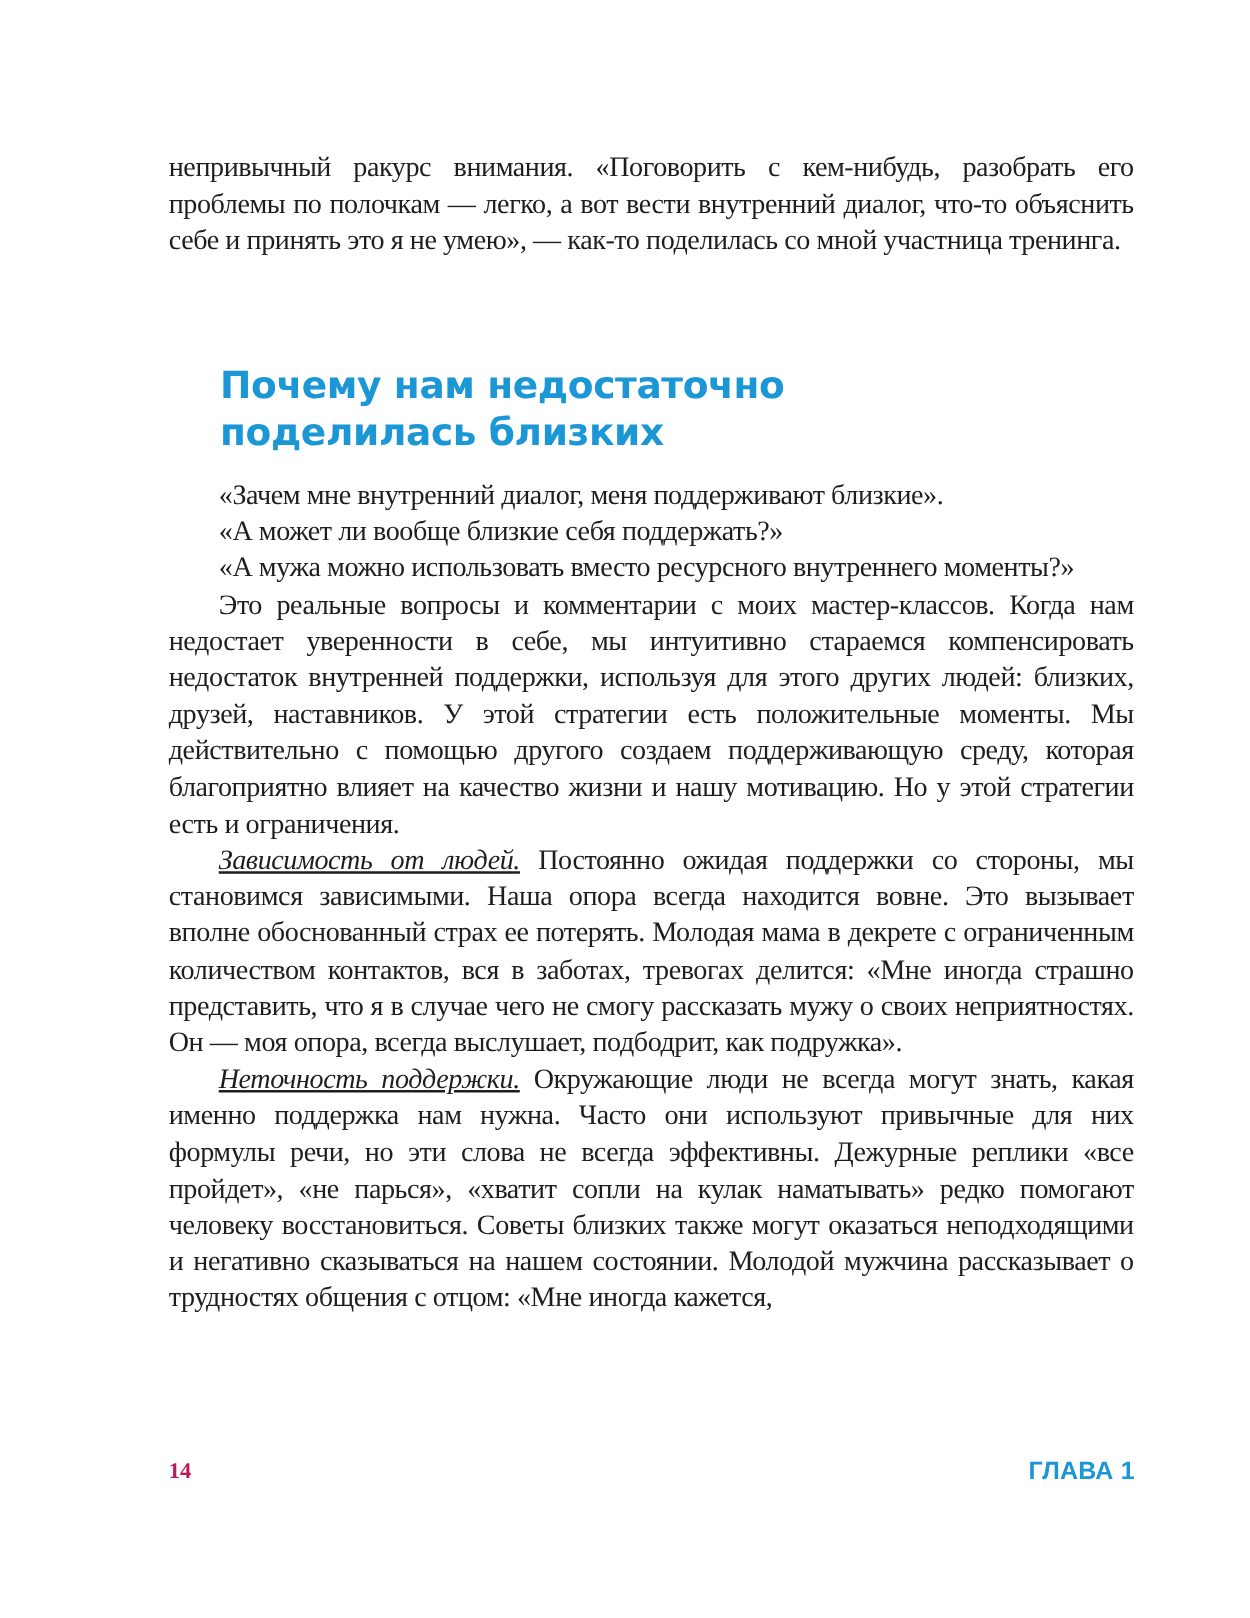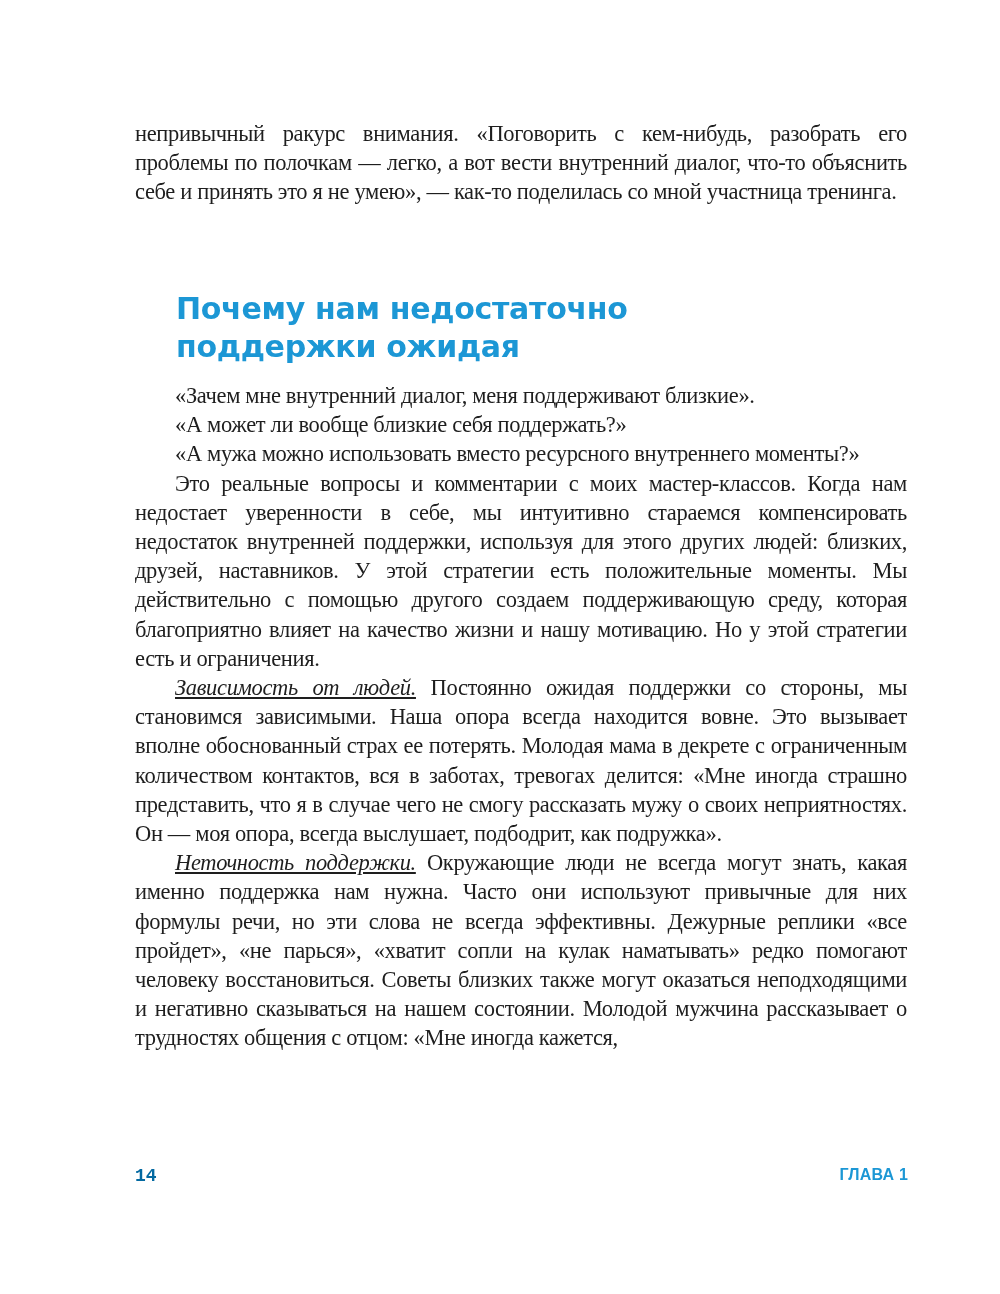--- a/index.html
+++ b/index.html
@@ -18,41 +18,41 @@
   .top-block { top: 119px; }
   .main-block { top: 381px; }
   .heading {
     position: absolute; left: 176px; top: 290px; width: 700px;
     font-family: "DejaVu Sans", "Liberation Sans", sans-serif; font-weight: bold;
     font-size: 30px; line-height: 38px; color: #1c97d5; letter-spacing: -0.3px;
   }
   .heading div { white-space: nowrap; }
   .footer-page {
     position: absolute; left: 135px; top: 1166px;
-    font-family: Liberation Mono, monospace; font-weight: bold;
-    font-size: 18px; color: #0369a1; text-align: center;
+    font-family: Liberation Serif, serif; font-weight: bold;
+    font-size: 18px; color: #be185d; text-align: center;
   }
   .footer-chapter {
     position: absolute; right: 92px; top: 1166px;
     font-family: "Liberation Sans", "DejaVu Sans", sans-serif; font-weight: bold;
-    font-size: 16px; color: #1c97d5; letter-spacing: 0.2px;
+    font-size: 20px; color: #1c97d5; letter-spacing: 0.2px;
   }
 </style>
 </head>
 <body>
 
 <div class="page">
 
   <div class="text-block top-block">
     <p class="noindent">непривычный ракурс внимания. «Поговорить с кем-нибудь, разобрать его проблемы по полочкам — легко, а вот вести внутренний диалог, что-то объяснить себе и принять это я не умею», — как-то поделилась со мной участница тренинга.</p>
   </div>
 
   <div class="heading">
     <div>Почему нам недостаточно</div>
-    <div>поддержки ожидая</div>
+    <div>поделилась близких</div>
   </div>
 
   <div class="text-block main-block">
     <p class="indent">«Зачем мне внутренний диалог, меня поддерживают близкие».</p>
     <p class="indent">«А может ли вообще близкие себя поддержать?»</p>
     <p class="indent">«А мужа можно использовать вместо ресурсного внутреннего моменты?»</p>
     <p class="indent">Это реальные вопросы и комментарии с моих мастер-классов. Когда нам недостает уверенности в себе, мы интуитивно стараемся компенсировать недостаток внутренней поддержки, используя для этого других людей: близких, друзей, наставников. У этой стратегии есть положительные моменты. Мы действительно с помощью другого создаем поддерживающую среду, которая благоприятно влияет на качество жизни и нашу мотивацию. Но у этой стратегии есть и ограничения.</p>
     <p class="indent"><em>Зависимость от людей.</em><span> Постоянно ожидая поддержки со стороны, мы становимся зависимыми. Наша опора всегда находится вовне. Это вызывает вполне обоснованный страх ее потерять. Молодая мама в декрете с ограниченным количеством контактов, вся в заботах, тревогах делится: «Мне иногда страшно представить, что я в случае чего не смогу рассказать мужу о своих неприятностях. Он — моя опора, всегда выслушает, подбодрит, как подружка».</span></p>
     <p class="indent"><em>Неточность поддержки.</em><span> Окружающие люди не всегда могут знать, какая именно поддержка нам нужна. Часто они используют привычные для них формулы речи, но эти слова не всегда эффективны. Дежурные реплики «все пройдет», «не парься», «хватит сопли на кулак наматывать» редко помогают человеку восстановиться. Советы близких также могут оказаться неподходящими и негативно сказываться на нашем состоянии. Молодой мужчина рассказывает о трудностях общения с отцом: «Мне иногда кажется,</span></p>
   </div>

